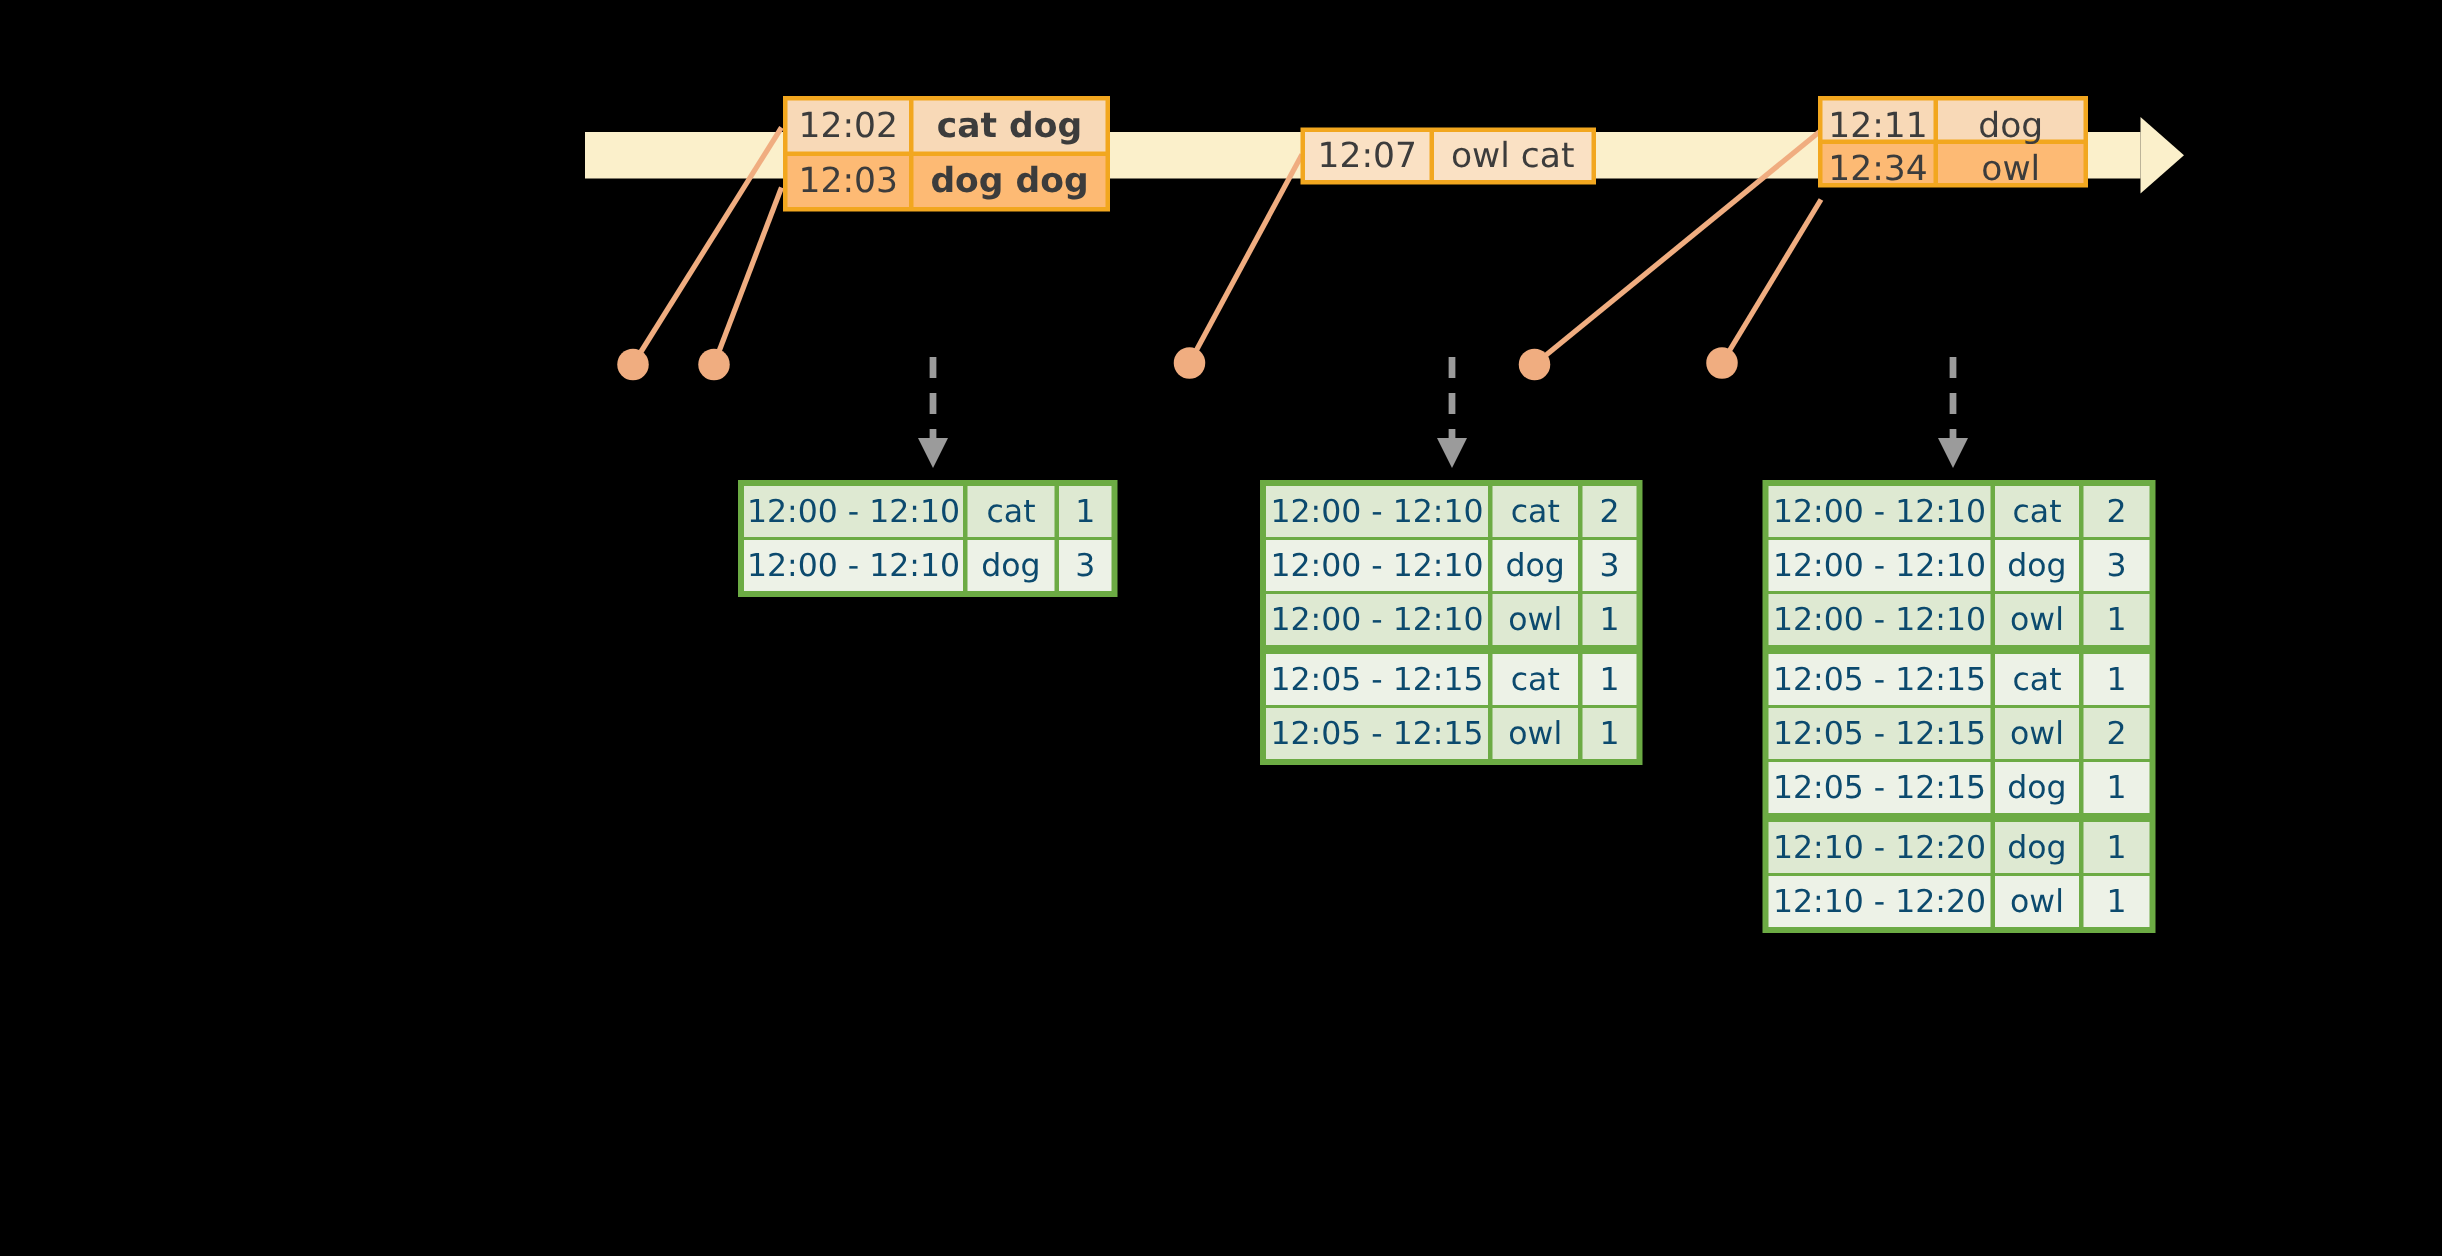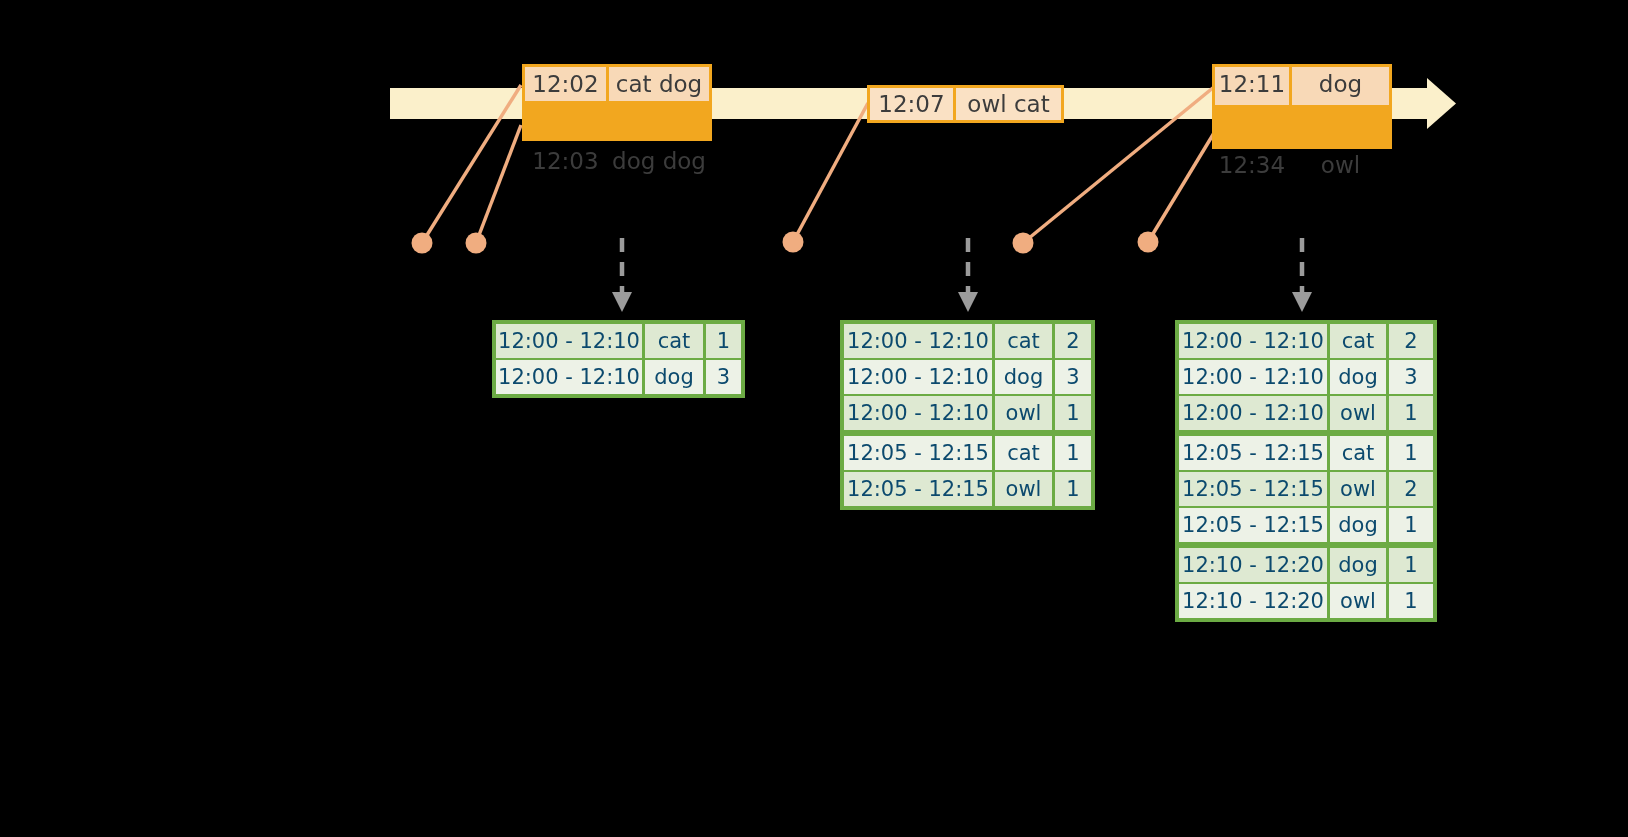--- a/index.html
+++ b/index.html
@@ -7,27 +7,27 @@
     position:relative; width:1628px; height:837px; background:#000000;
     font-family:"DejaVu Sans","Liberation Sans",sans-serif; overflow:hidden;padding-left:24px;
   }
   #overlay { position:absolute; left:0; top:0; }
 
   
   .etable { position:absolute; background:#F2A71F; padding:3px; display:flex; flex-direction:column; gap:3px; z-index:2; }
   .erow  { display:flex; gap:3px; }
   .ecell { text-align:center; color:#3C3C3C; font-size:23px; }
   .erow.dark  .ecell { background:#F8D9B7; }
-  .erow.light .ecell { background:#c4b5fd;margin-top:40px; }
+  .erow.light .ecell { background:#fdba74; }
   .erow.single .ecell { background:#FAE1C4; }
   .et-a .erow { height:34px; } .et-a .ecell { line-height:34px; }
-  .et-a .etime { width:81px; } .et-a .ewords { width:100px; }
+  .et-a .etime { width:81px; } .et-a .ewords { width:128px;font-weight:bold; }
   .et-b .erow { height:32px; } .et-b .ecell { line-height:32px; }
   .et-b .etime { width:83px; } .et-b .ewords { width:105px; }
-  .et-c .erow { height:38px; } .et-c .ecell { line-height:34px; }
+  .et-c .erow { height:26px; } .et-c .ecell { line-height:34px; }
   .et-c .etime { width:74px; } .et-c .ewords { width:97px; }
 
   
   .gtable { position:absolute; background:#6CAB44; padding:4px; display:flex; flex-direction:column; z-index:2; }
   .grow { display:flex; gap:3px; height:34px; margin-top:2px; }
   .grow:first-child { margin-top:0; }
   .grow.group-start { margin-top:6px; }
   .gcell { text-align:center; color:#0c4a6e; font-size:21px; line-height:34px; }
   .grow.dark  .gcell { background:#DEE9D2; }
   .grow.light .gcell { background:#EDF2E7; }

